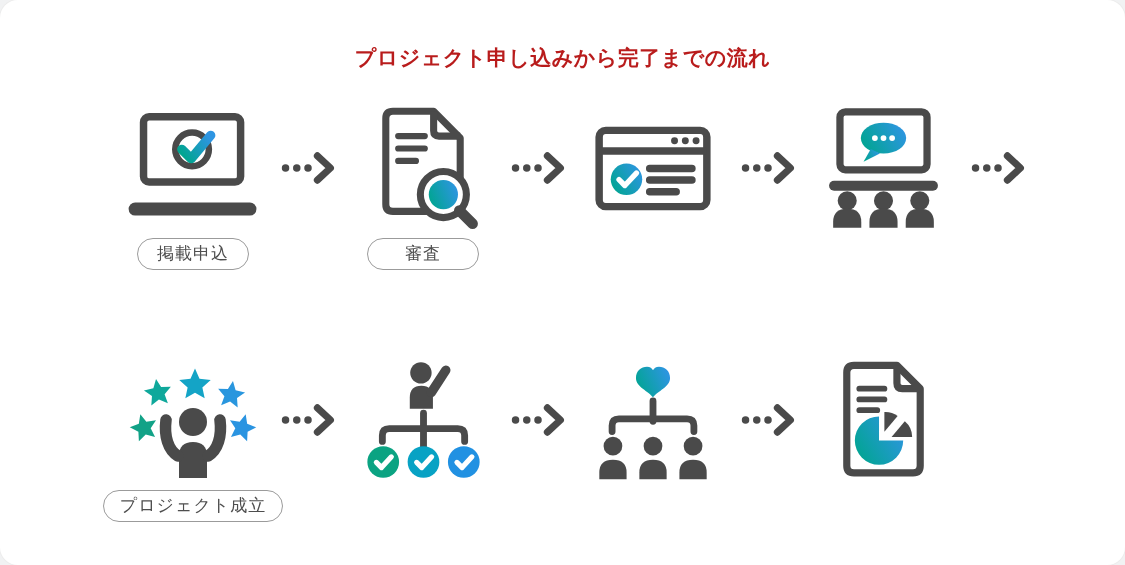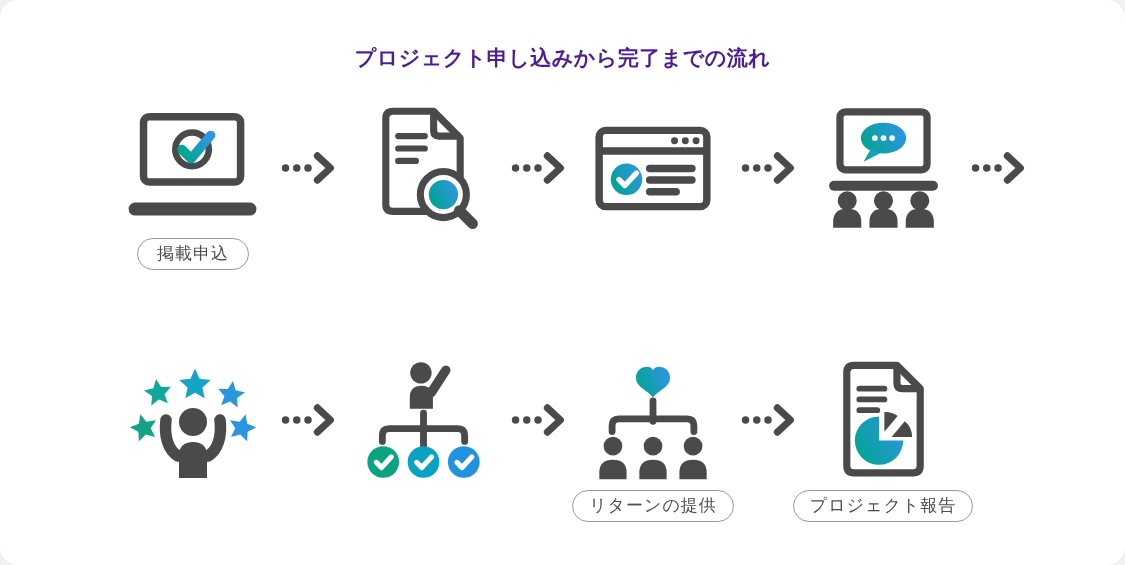--- a/index.html
+++ b/index.html
@@ -1,19 +1,19 @@
 <!DOCTYPE html>
 <html><head>
 <meta charset="utf-8">
 <style>
   html,body{margin:0;padding:0;background:#f1f2f3;font-family:"Liberation Sans","DejaVu Sans",sans-serif;}
   .card{position:relative;width:1125px;height:565px;background:#ffffff;border-radius:18px;
         box-shadow:0 0 0 1px #ececec;overflow:hidden;}
   .title{margin:0;padding-top:44px;text-align:center;font-size:21px;font-weight:bold;
-         color:#4c1d95;letter-spacing:.5px;}
+         color:#b91c1c;letter-spacing:.5px;}
   .rows{margin-left:100px;}
   .flow-row{display:flex;align-items:flex-start;}
   .row-1{margin-top:30px;}
   .row-2{margin-top:84px;}
   .step{width:186px;display:flex;flex-direction:column;align-items:center;}
   .icon-box{height:132px;display:flex;align-items:center;justify-content:center;}
   .pill{margin-top:4px;min-width:112px;box-sizing:border-box;text-align:center;
         border:1.5px solid #9b9b9b;border-radius:17px;padding:4px 16px;font-size:17px;
         color:#4e4e4e;line-height:22px;background:#fff;letter-spacing:1px;white-space:nowrap;}
   .arrow{width:44px;height:132px;display:flex;align-items:center;justify-content:center;}
@@ -66,20 +66,21 @@
             </linearGradient>
               </defs>
             <path d="M36 6 H82 L112 36 V111 Q112 119 104 119 H36 Q28 119 28 111 V14 Q28 6 36 6 Z" fill="#fff" stroke="#4a4a4a" stroke-width="8" stroke-linejoin="round"></path>
             <path d="M82 6 V28 Q82 34 88 34 H112" fill="none" stroke="#4a4a4a" stroke-width="8"></path>
             <path d="M42 34 H72 M42 48 H72 M42 62 H62" stroke="#4a4a4a" stroke-width="7" stroke-linecap="round"></path>
             <circle cx="93" cy="100" r="26" fill="#fff" stroke="#4a4a4a" stroke-width="8"></circle>
             <circle cx="93" cy="100" r="16.5" fill="url(#g2)"></circle>
             <line x1="111" y1="118" x2="126" y2="133" stroke="#4a4a4a" stroke-width="12" stroke-linecap="round"></line>
           </svg>
         </div>
+        <div class="pill">審査</div>
       </div>
 
       <div class="arrow">
         <svg width="58" height="38" viewBox="0 0 62 40">
           <circle cx="7" cy="20" r="4" fill="#4a4a4a"></circle>
             <circle cx="19" cy="20" r="4" fill="#4a4a4a"></circle>
             <circle cx="31" cy="20" r="4" fill="#4a4a4a"></circle>
           <path d="M41 7 L55 20 L41 33" fill="none" stroke="#4a4a4a" stroke-width="7.5" stroke-linecap="round" stroke-linejoin="round"></path>
         </svg>
       </div>
@@ -163,20 +164,21 @@
             </g>
             <path d="M60 96 C50 90 46 76 48 60" fill="none" stroke="#4a4a4a" stroke-width="11.5" stroke-linecap="round"></path>
             <path d="M90 96 C100 90 104 76 102 60" fill="none" stroke="#4a4a4a" stroke-width="11.5" stroke-linecap="round"></path>
             <polygon points="0,-15 4.1,-5.7 14.3,-4.6 6.7,2.2 8.8,12.1 0,7 -8.8,12.1 -6.7,2.2 -14.3,-4.6 -4.1,-5.7" transform="translate(26,68) scale(0.95) rotate(-15)" fill="#12a287"></polygon>
             <polygon points="0,-15 4.1,-5.7 14.3,-4.6 6.7,2.2 8.8,12.1 0,7 -8.8,12.1 -6.7,2.2 -14.3,-4.6 -4.1,-5.7" transform="translate(40,33) scale(0.95) rotate(-8)" fill="#0fa89b"></polygon>
             <polygon points="0,-15 4.1,-5.7 14.3,-4.6 6.7,2.2 8.8,12.1 0,7 -8.8,12.1 -6.7,2.2 -14.3,-4.6 -4.1,-5.7" transform="translate(77,25) scale(1.1)" fill="#14a4c6"></polygon>
             <polygon points="0,-15 4.1,-5.7 14.3,-4.6 6.7,2.2 8.8,12.1 0,7 -8.8,12.1 -6.7,2.2 -14.3,-4.6 -4.1,-5.7" transform="translate(113,35) scale(0.95) rotate(8)" fill="#2996de"></polygon>
             <polygon points="0,-15 4.1,-5.7 14.3,-4.6 6.7,2.2 8.8,12.1 0,7 -8.8,12.1 -6.7,2.2 -14.3,-4.6 -4.1,-5.7" transform="translate(124,68) scale(0.95) rotate(15)" fill="#2a94e1"></polygon>
           </svg>
         </div>
+        <div class="pill">プロジェクト成立</div>
       </div>
 
       <div class="arrow">
         <svg width="58" height="38" viewBox="0 0 62 40">
           <circle cx="7" cy="20" r="4" fill="#4a4a4a"></circle>
             <circle cx="19" cy="20" r="4" fill="#4a4a4a"></circle>
             <circle cx="31" cy="20" r="4" fill="#4a4a4a"></circle>
           <path d="M41 7 L55 20 L41 33" fill="none" stroke="#4a4a4a" stroke-width="7.5" stroke-linecap="round" stroke-linejoin="round"></path>
         </svg>
       </div>
@@ -225,21 +227,20 @@
             <g fill="#4a4a4a">
               <circle cx="28" cy="101" r="11"></circle>
                 <path d="M12 140 v-8 q0-15 16-15 q16 0 16 15 v8 z"></path>
               <circle cx="75" cy="101" r="11"></circle>
                 <path d="M59 140 v-8 q0-15 16-15 q16 0 16 15 v8 z"></path>
               <circle cx="122" cy="101" r="11"></circle>
                 <path d="M106 140 v-8 q0-15 16-15 q16 0 16 15 v8 z"></path>
             </g>
           </svg>
         </div>
-        <div class="pill">リターンの提供</div>
       </div>
 
       <div class="arrow">
         <svg width="58" height="38" viewBox="0 0 62 40">
           <circle cx="7" cy="20" r="4" fill="#4a4a4a"></circle>
             <circle cx="19" cy="20" r="4" fill="#4a4a4a"></circle>
             <circle cx="31" cy="20" r="4" fill="#4a4a4a"></circle>
           <path d="M41 7 L55 20 L41 33" fill="none" stroke="#4a4a4a" stroke-width="7.5" stroke-linecap="round" stroke-linejoin="round"></path>
         </svg>
       </div>
@@ -254,18 +255,17 @@
             </linearGradient>
               </defs>
             <path d="M32 6 H80 L106 32 V118 Q106 126 98 126 H32 Q24 126 24 118 V14 Q24 6 32 6 Z" fill="#fff" stroke="#4a4a4a" stroke-width="8" stroke-linejoin="round"></path>
             <path d="M80 6 V26 Q80 32 86 32 H106" fill="none" stroke="#4a4a4a" stroke-width="8"></path>
             <path d="M38 32 H66 M38 44 H66 M38 56 H58" stroke="#4a4a4a" stroke-width="6.5" stroke-linecap="round"></path>
             <path d="M60 90 L60 63 A27 27 0 1 0 87 90 Z" fill="url(#g8)"></path>
             <path d="M66 80 V58 A23 23 0 0 1 80.8 62.4 Z" fill="#4a4a4a"></path>
             <path d="M74 86 L88.8 68.4 A23 23 0 0 1 97 86 Z" fill="#4a4a4a"></path>
           </svg>
         </div>
-        <div class="pill">プロジェクト報告</div>
       </div>
 
     </div>
   </div>
 </div>
 
 </body></html>

